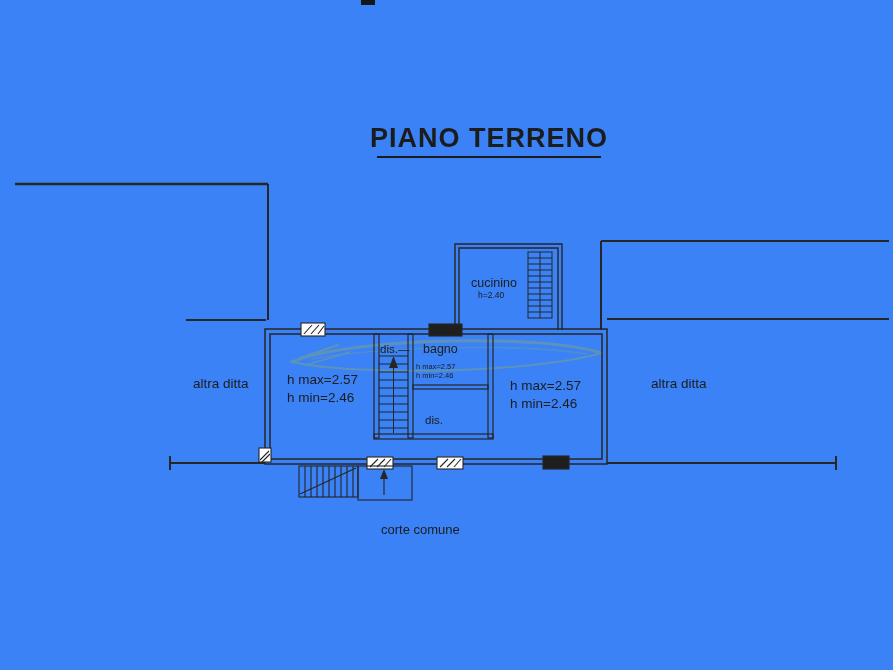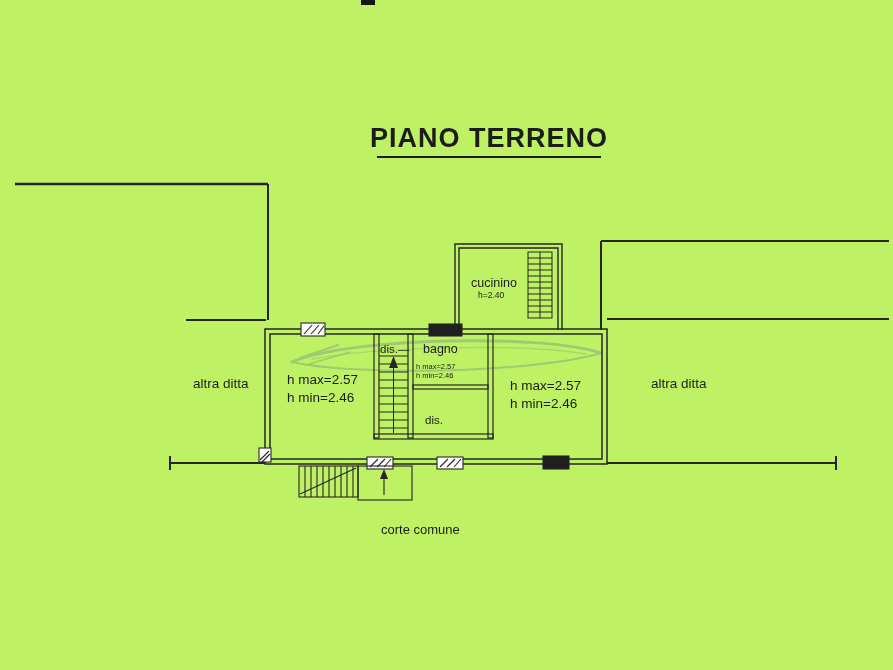--- a/index.html
+++ b/index.html
@@ -1,19 +1,19 @@
 <!DOCTYPE html>
 <html><head>
 <meta charset="utf-8">
 <style>
   html,body{margin:0;padding:0;background:#ffffff;}
   .page{
     position:relative;
     width:893px;height:670px;
-    background:#bef264;
+    background:#3b82f6;
     overflow:hidden;
     font-family:"Liberation Sans", sans-serif;
   }
   svg{position:absolute;left:0;top:0;}
   text{fill:#1c1c1c;font-family:"Liberation Sans", sans-serif;}
   .ink{stroke:#262626;}
 </style>
 </head>
 <body>
 

